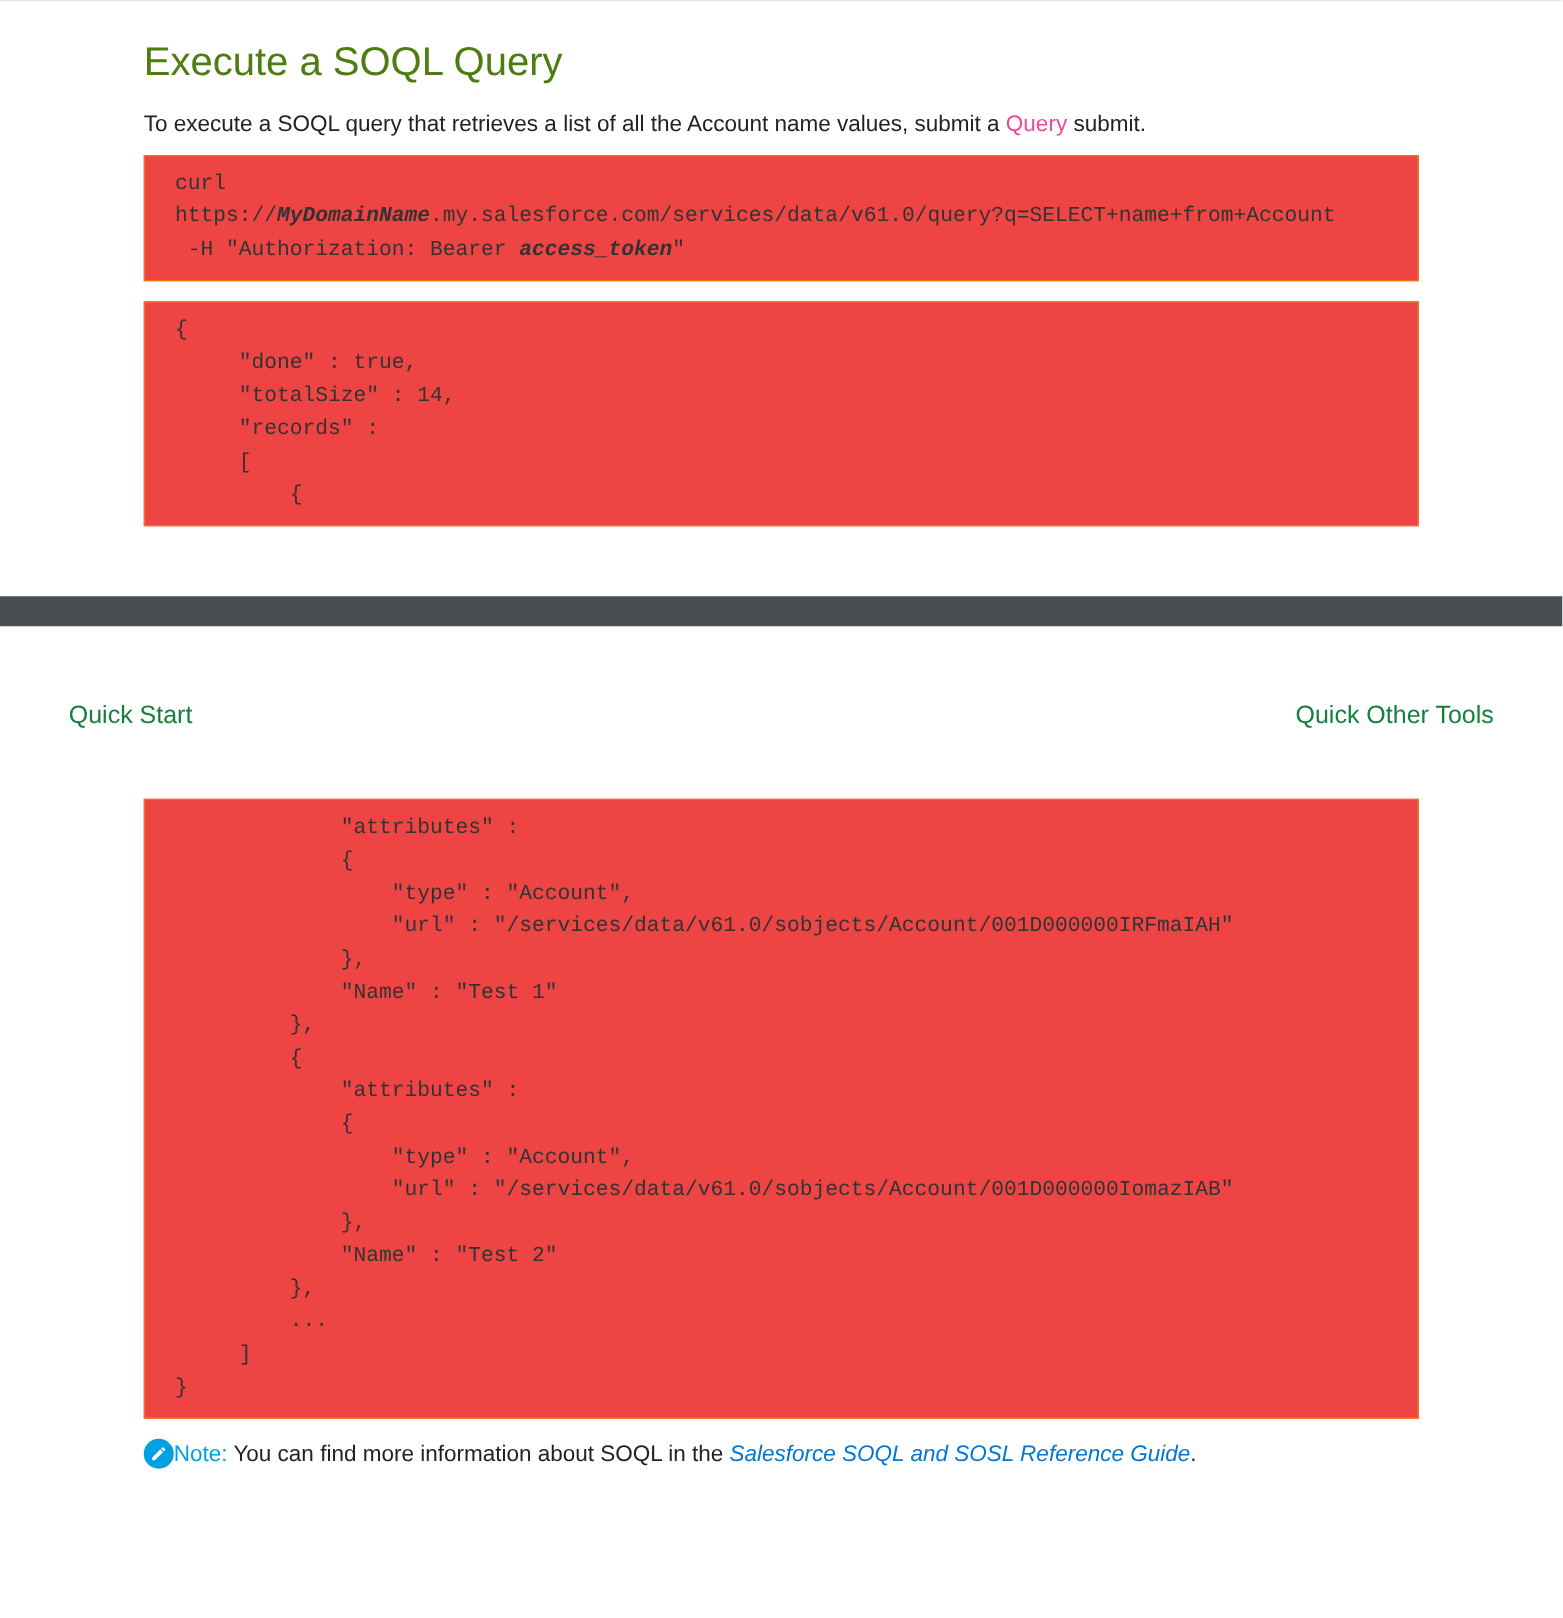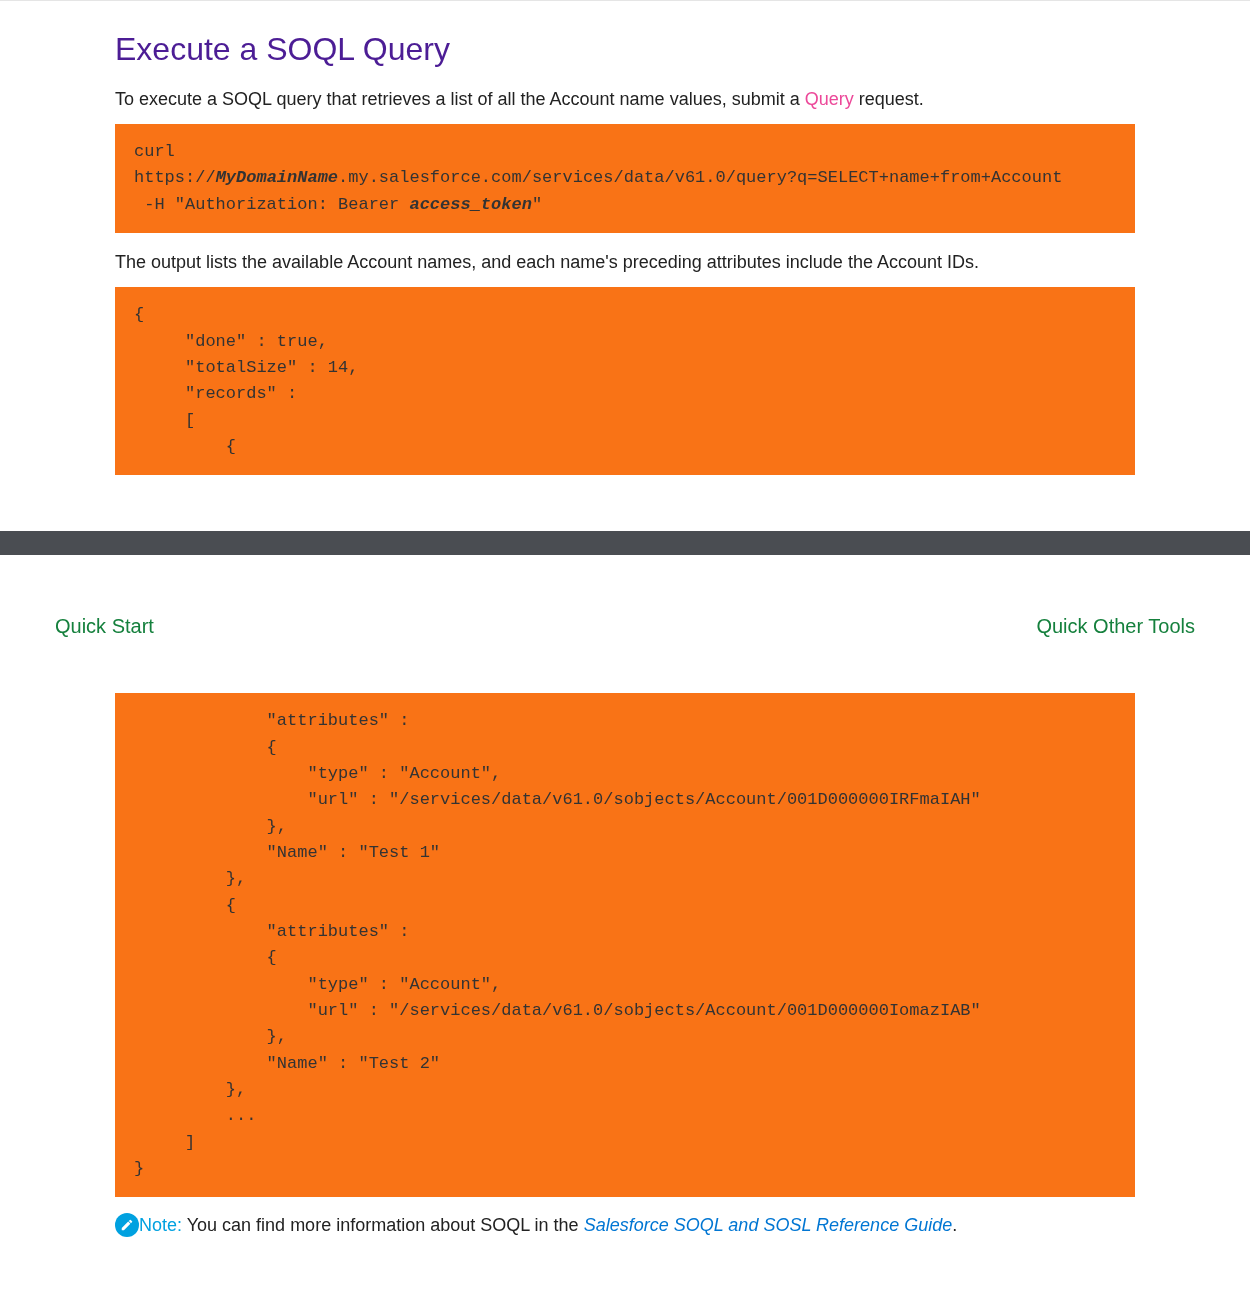--- a/index.html
+++ b/index.html
@@ -13,36 +13,36 @@
       padding: 30px 115px 40px 115px;
       border-top: 1px solid #e5e5e5;
     }
     .page2 {
       padding: 60px 55px 40px 55px;
     }
     h2.section-title {
       font-size: 32px;
       font-weight: 500;
       margin-bottom: 18px;
-      color: #4c1d95;
+      color: #4d7c0f;
     }
     p.body-text {
       font-size: 18px;
       line-height: 1.45;
       margin-bottom: 12px;
       color: #222;
     }
     a.inline-link {
       color: #ec4899;
       text-decoration: none;
     }
     .code-block {
-      border: 5px solid #f97316;
-      background: #f97316;
-      padding: 10px 14px;
+      border: 1px solid #f97316;
+      background: #ef4444;
+      padding: 10px 24px;
       font-family: "Courier New", Courier, monospace;
       font-size: 17px;
       line-height: 1.55;
       white-space: pre;
       overflow: hidden;
       margin-bottom: 16px;
       color: #333;
     }
     .code-block .bold-italic {
       font-weight: bold;
@@ -102,28 +102,27 @@
       text-decoration: none;
     }
   </style>
 </head>
 <body>
 
 <div class="page1">
   <h2 class="section-title">Execute a SOQL Query</h2>
 
   <p class="body-text">
-    <span>To execute a SOQL query that retrieves a list of all the Account name values, submit a </span><a href="#" class="inline-link">Query</a><span> request.</span>
+    <span>To execute a SOQL query that retrieves a list of all the Account name values, submit a </span><a href="#" class="inline-link">Query</a><span> submit.</span>
   </p>
 
   <div class="code-block"><span>curl</span>
 <span>https://</span><span class="bold-italic">MyDomainName</span><span>.my.salesforce.com/services/data/v61.0/query?q=SELECT+name+from+Account</span>
 <span> -H "Authorization: Bearer </span><span class="bold-italic">access_token</span><span>"</span></div>
 
-  <p class="body-text">The output lists the available Account names, and each name's preceding attributes include the Account IDs.</p>
 
   <div class="code-block">{
      "done" : true,
      "totalSize" : 14,
      "records" :
      [
          {</div>
 
 </div>
 

